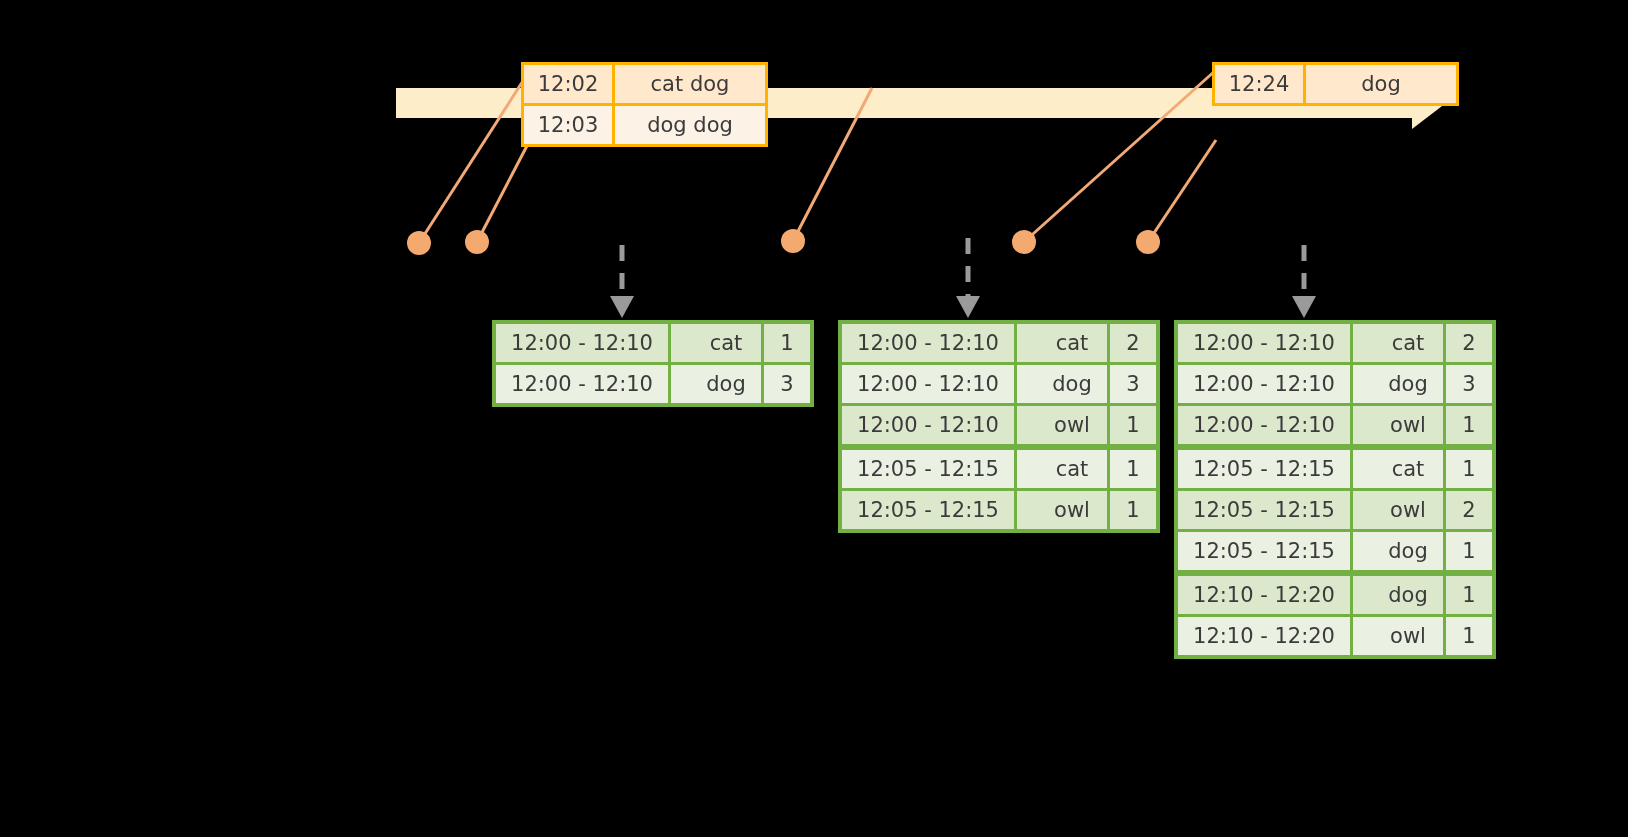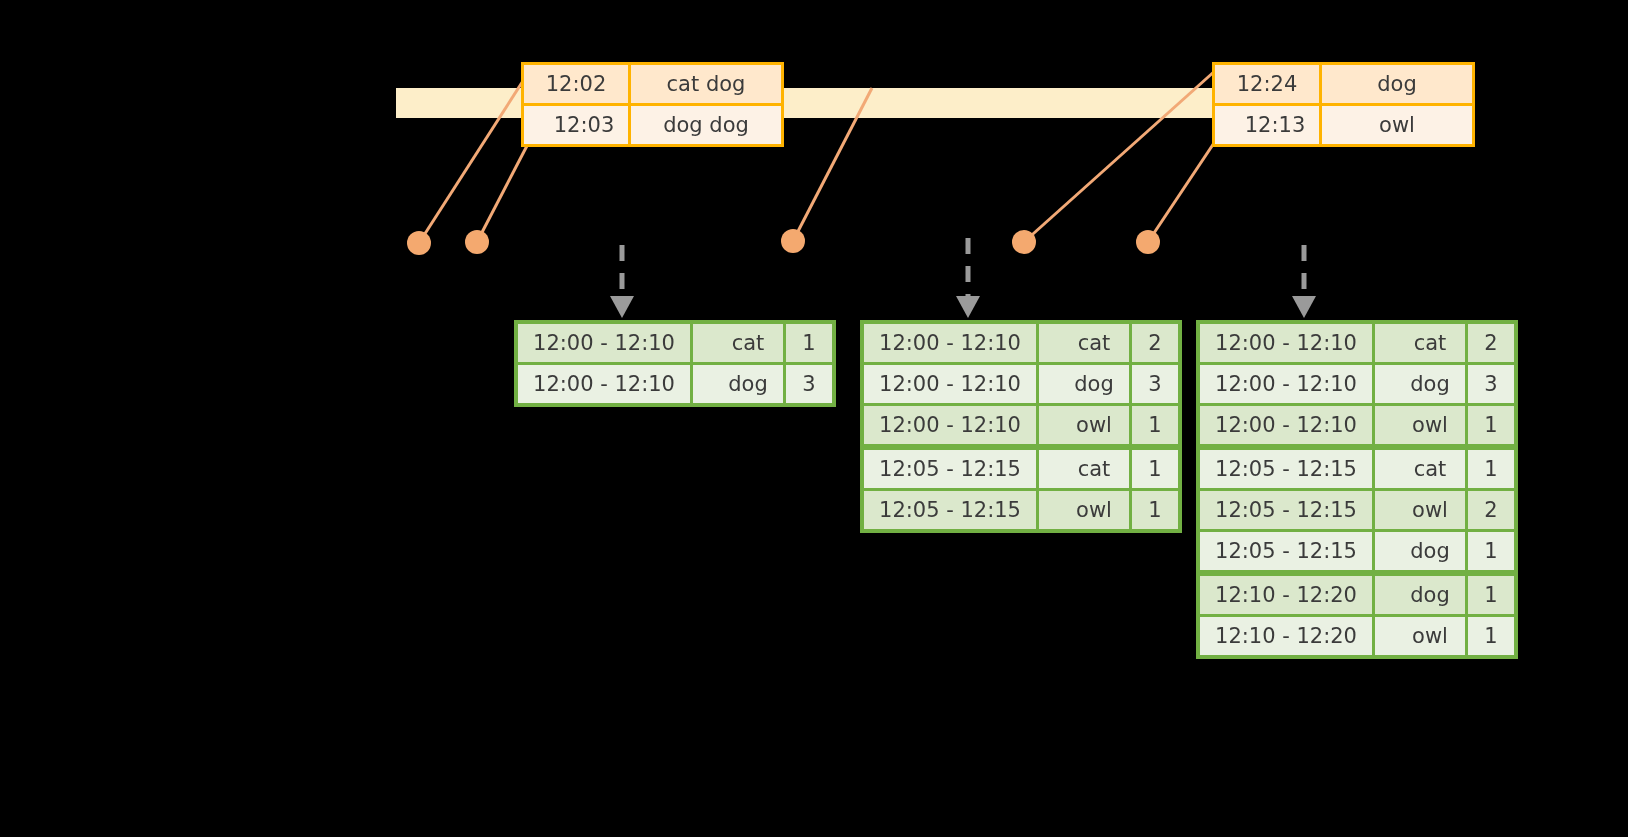--- a/index.html
+++ b/index.html
@@ -40,34 +40,33 @@
     text-align:center;
     vertical-align:middle;
     font-size:21px;
     color:#3b3b3b;
     background:#ffe8cc;
     white-space:nowrap;
   }
   .evt-table tr.alt td{background:#fdf2e6;}
   .evt-table td.c-time{width:88px;border-right:3px solid #ffb300;}
   .evt-table td.c-words{min-width:118px;padding:0 16px;}
-  .evt-table tr + tr td{border-top:3px solid #ffb300;padding-left:16px;}
+  .evt-table tr + tr td{border-top:3px solid #ffb300;}
 
   
   .conn-svg{position:absolute;left:0;top:0;width:1628px;height:837px;pointer-events:none;}
 
   
   .res-table{
     position:absolute;
     border-collapse:separate;
     border-spacing:0;
     background:#72b043;
     border:4px solid #72b043;
     box-sizing:border-box;
-    margin-left:22px;
   }
   .res-table td{
     border:0;
     padding:0 12px;
     height:38px;
     text-align:center;
     vertical-align:middle;
     font-size:21px;
     color:#3b3b3b;
     background:#dbe8cc;
@@ -129,24 +128,20 @@
     </tbody>
   </table>
 
 
   <table class="evt-table" style="left:1212px;top:62px;">
     <tbody>
       <tr>
         <td class="c-time">12:24</td>
         <td class="c-words">dog</td>
       </tr>
-      <tr class="alt">
-        <td class="c-time">12:13</td>
-        <td class="c-words">owl</td>
-      </tr>
     </tbody>
   </table>
 
   <table class="res-table" style="left:492px;top:320px;">
     <tbody>
       <tr>
         <td class="c-win">12:00 - 12:10</td>
         <td class="c-key">cat</td>
         <td class="c-cnt">1</td>
       </tr>

